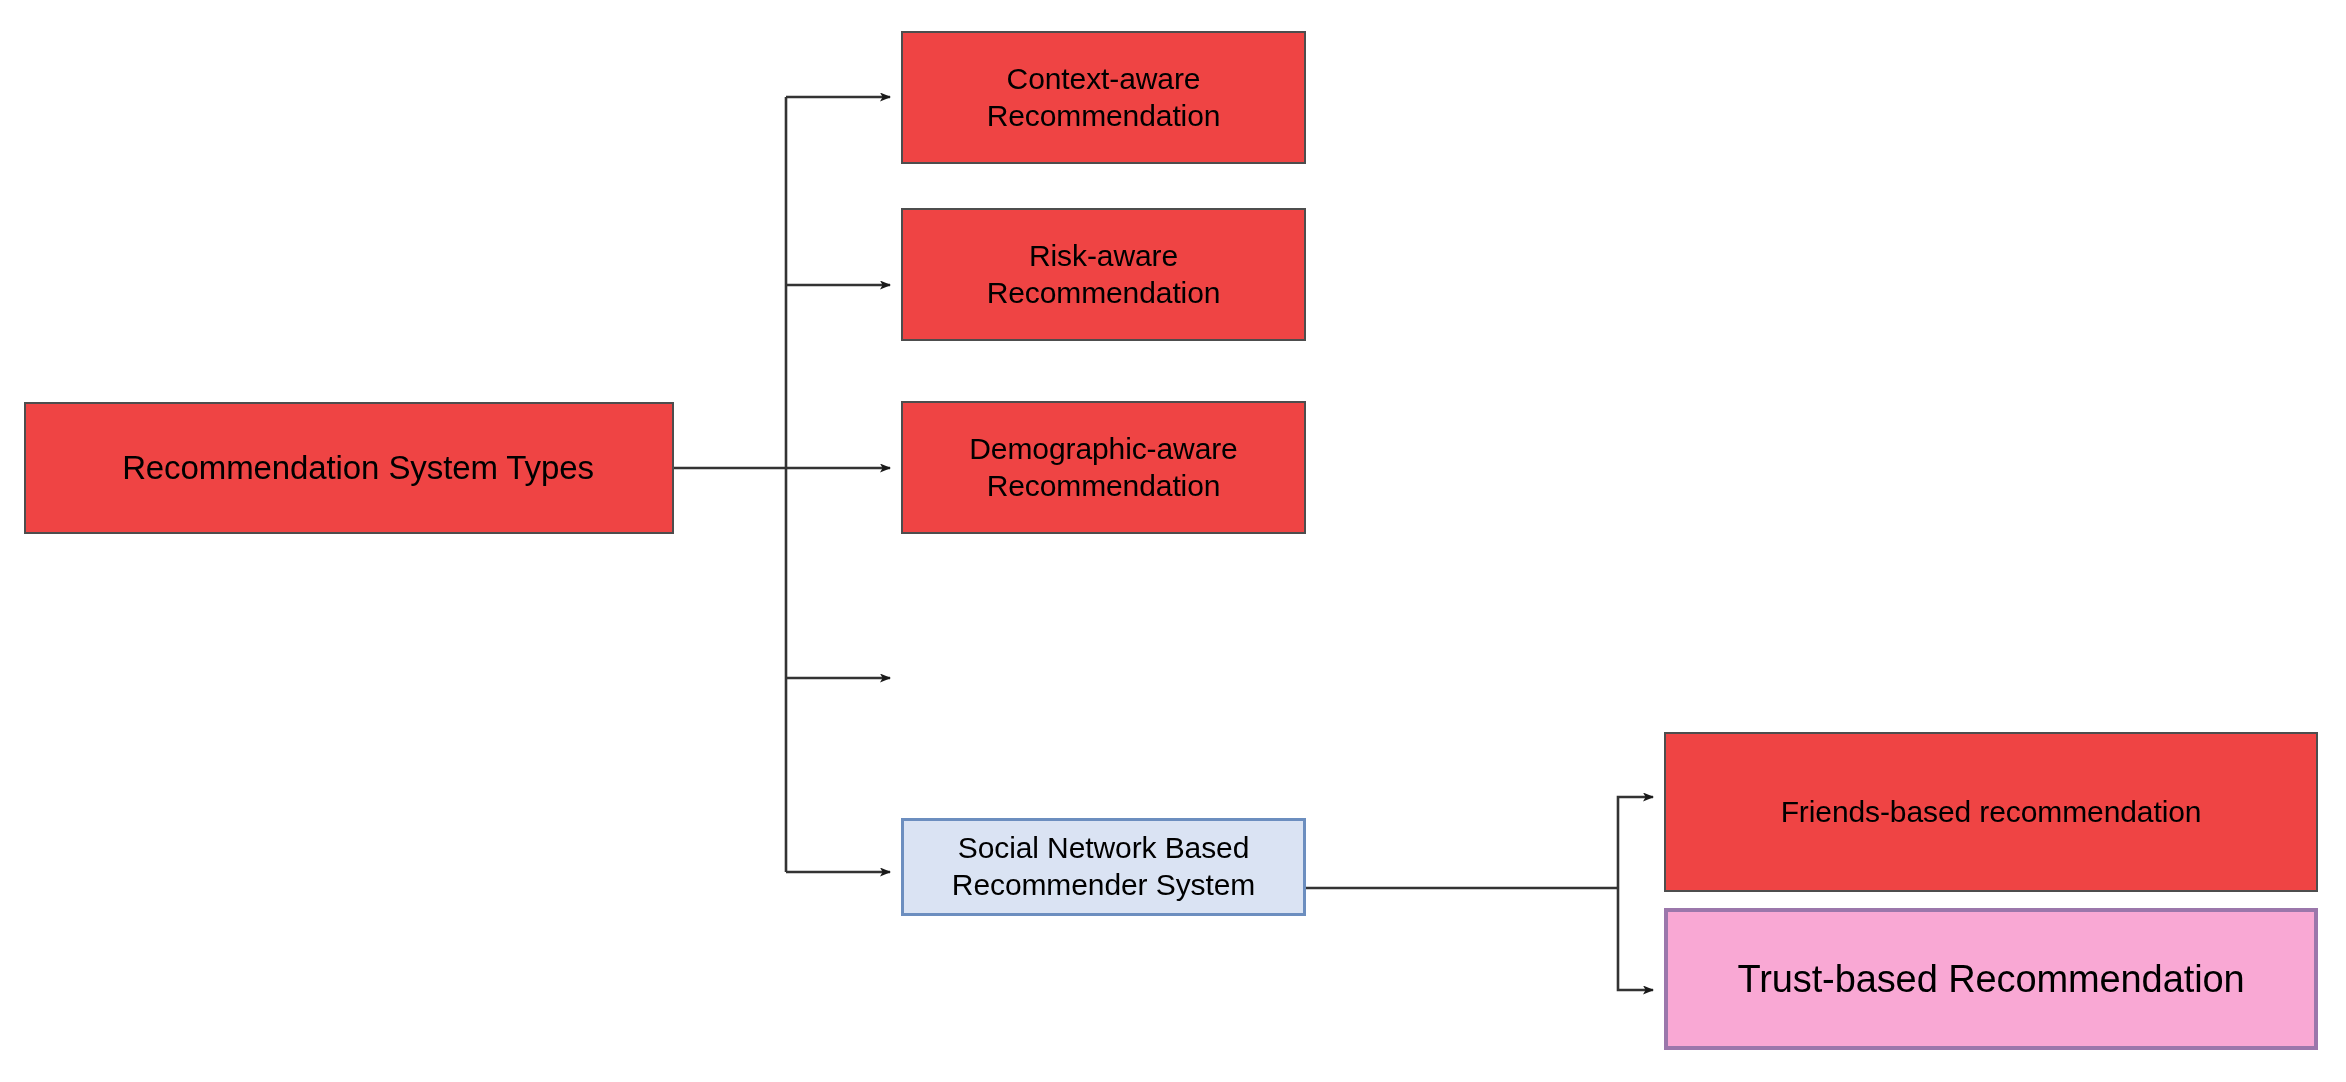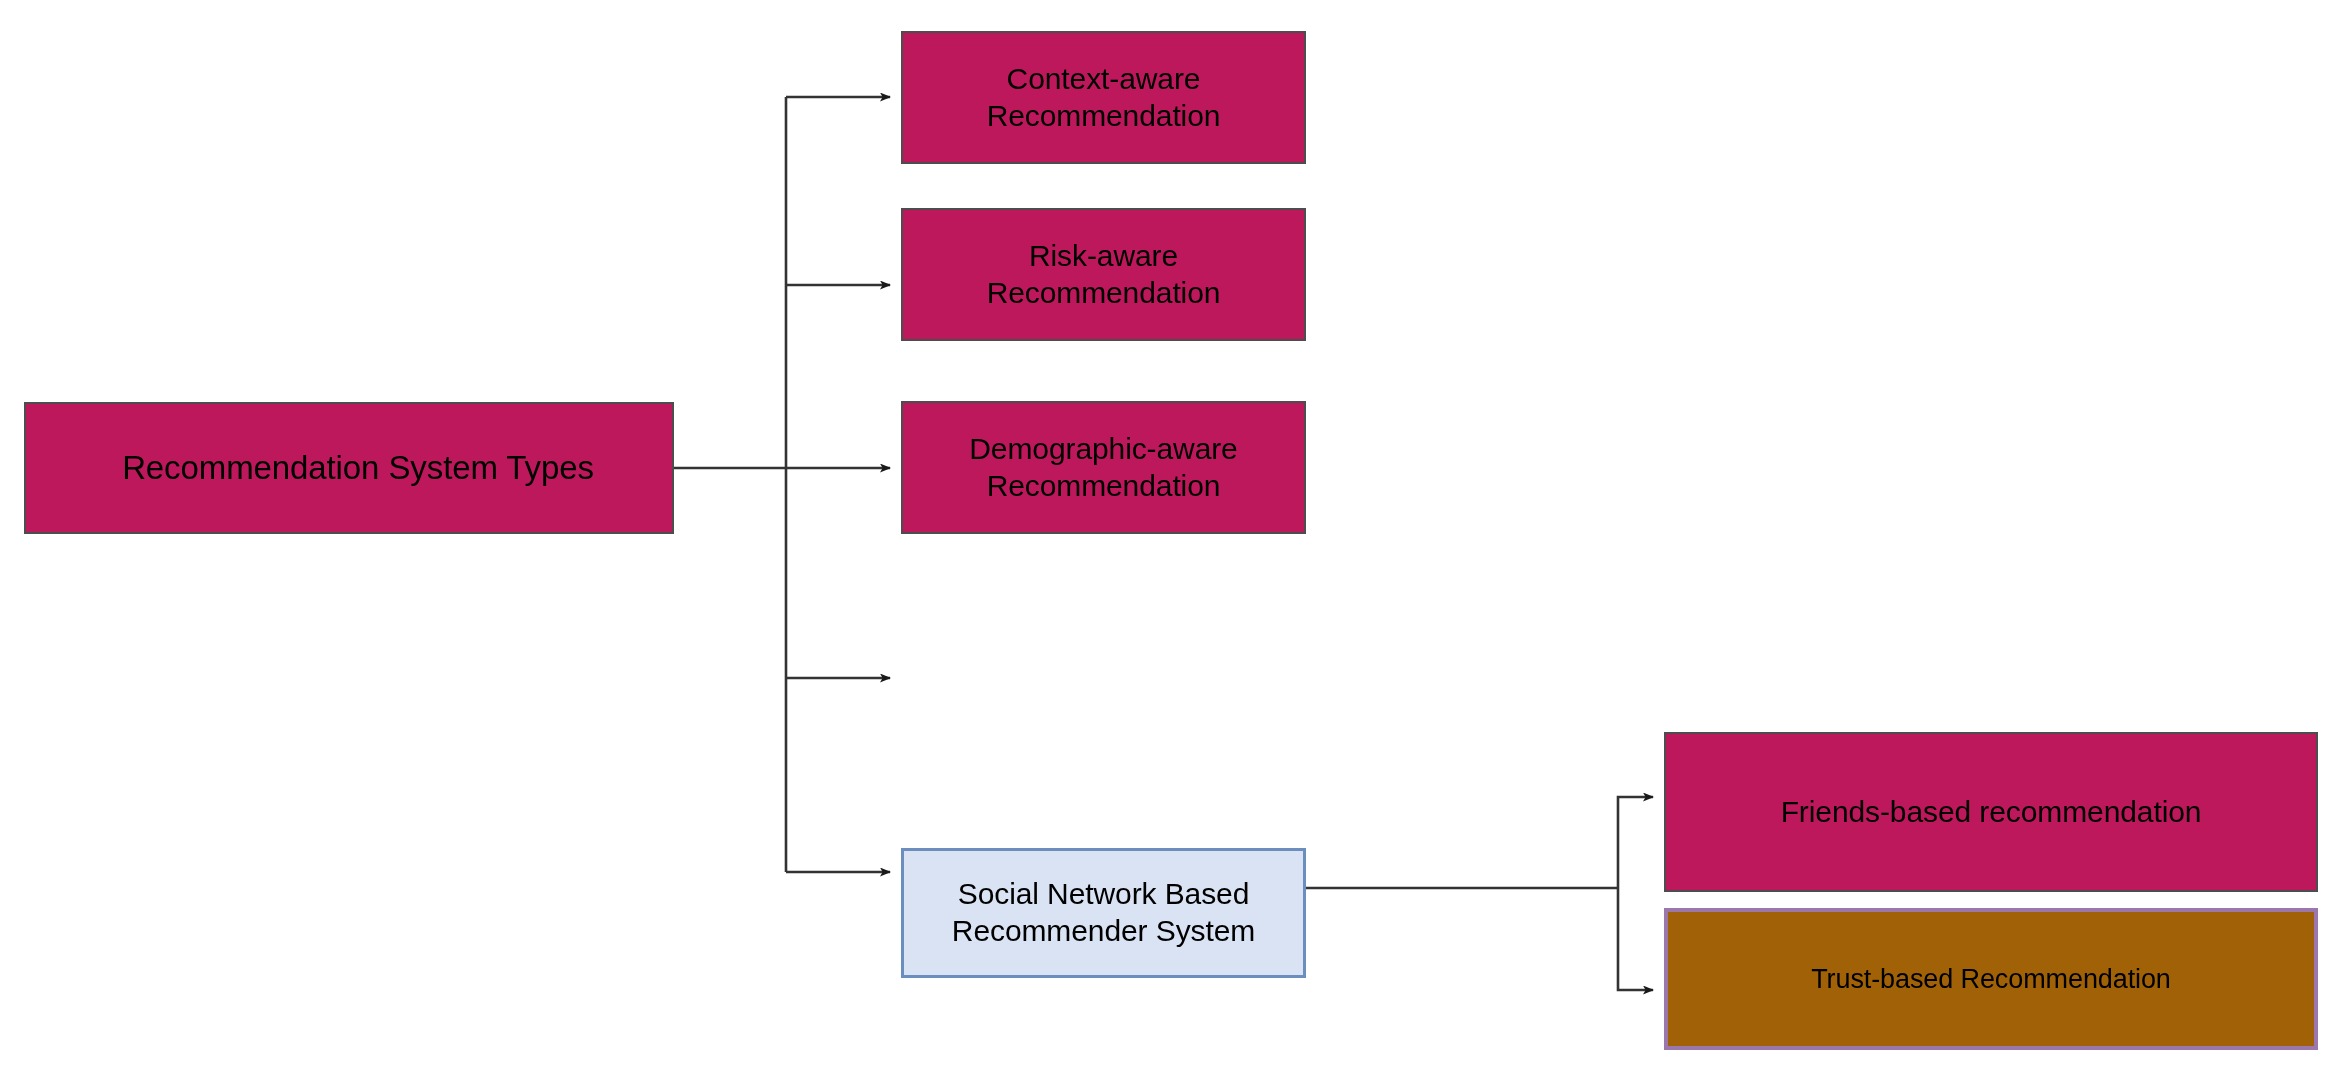--- a/index.html
+++ b/index.html
@@ -26,40 +26,40 @@
     pointer-events: none;
   }
   .node {
     position: absolute;
     box-sizing: border-box;
     display: flex;
     align-items: center;
     justify-content: center;
     text-align: center;
     color: #000000;
-    background: #be185d;
+    background: #ef4444;
     border: 2px solid #4d4d4d;
     line-height: 1.22;
     white-space: pre-line;
     letter-spacing: -0.1px;
   }
   .node.root {
     font-size: 33px;
   }
   .node.plain {
     font-size: 30px;
   }
   .node.accent-blue {
     font-size: 30px;
     background: #dae3f3;
     border: 3px solid #6c8ebf;
   }
   .node.accent-purple {
-    font-size: 27px;
-    background: #a16207;
+    font-size: 38px;
+    background: #f9a8d4;
     border: 4px solid #9b77ab;
   }
   .node-label {
     display: block;
     padding: 0 14px;
   }
 </style>
 </head>
 <body>
 
@@ -98,21 +98,21 @@
   <div class="node plain" style="left:901px; top:208px; width:405px; height:133px;align-items:center;">
     <span class="node-label">Risk-aware Recommendation</span>
   </div>
 
   <div class="node plain" style="left:901px; top:401px; width:405px; height:133px;">
     <span class="node-label">Demographic-aware
 Recommendation</span>
   </div>
 
 
-  <div class="node accent-blue" style="left:901px; top:848px; width:405px; height:130px;">
+  <div class="node accent-blue" style="left:901px; top:818px; width:405px; height:98px;">
     <span class="node-label">Social Network Based
 Recommender System</span>
   </div>
 
   <div class="node plain" style="left:1664px; top:732px; width:654px; height:160px;">
     <span class="node-label">Friends-based recommendation</span>
   </div>
 
   <div class="node accent-purple" style="left:1664px; top:908px; width:654px; height:142px;">
     <span class="node-label">Trust-based Recommendation</span>

